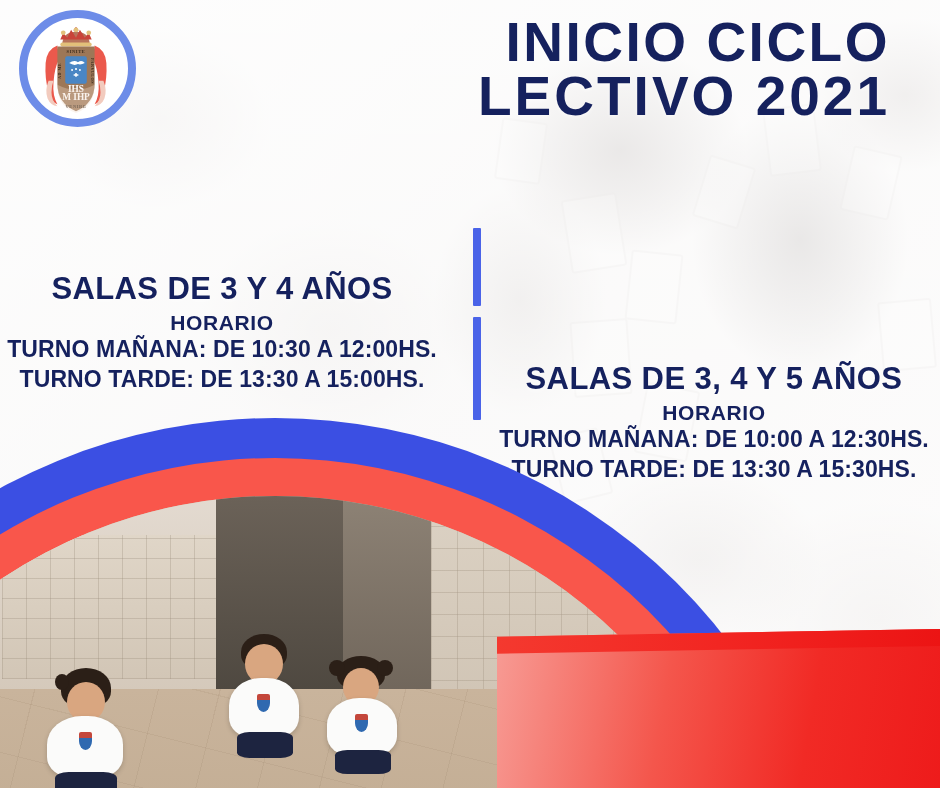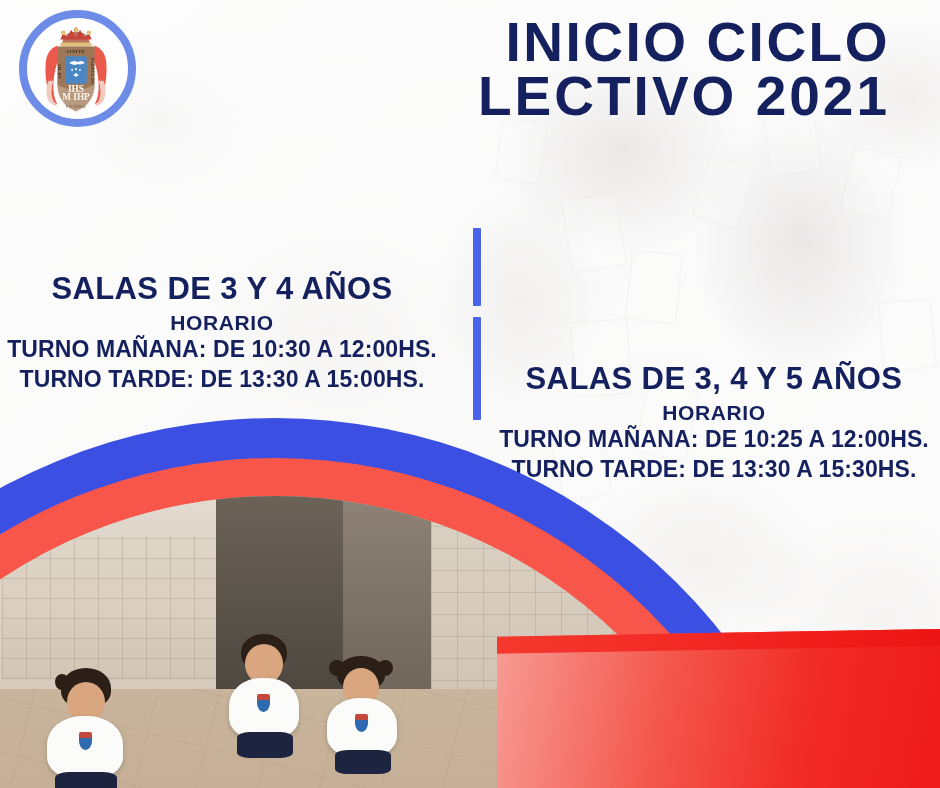--- a/index.html
+++ b/index.html
@@ -243,21 +243,21 @@
   <div class="info" id="info-left">
     <div class="sala">SALAS DE 3 Y 4 AÑOS</div>
     <div class="horario">HORARIO</div>
     <div class="turno">TURNO MAÑANA: DE 10:30 A 12:00HS.</div>
     <div class="turno">TURNO TARDE: DE 13:30 A 15:00HS.</div>
   </div>
 
   <div class="info" id="info-right">
     <div class="sala">SALAS DE 3, 4 Y 5 AÑOS</div>
     <div class="horario">HORARIO</div>
-    <div class="turno">TURNO MAÑANA: DE 10:25 A 12:00HS.</div>
+    <div class="turno">TURNO MAÑANA: DE 10:00 A 12:30HS.</div>
     <div class="turno">TURNO TARDE: DE 13:30 A 15:30HS.</div>
   </div>
 
   <div class="arch-blue"></div>
   <div class="arch-red"></div>
   <div class="arch-photo">
     <div class="scene">
       <div class="wall-left"></div>
       <div class="wall-tile"></div>
       <div class="door-dark"></div>

